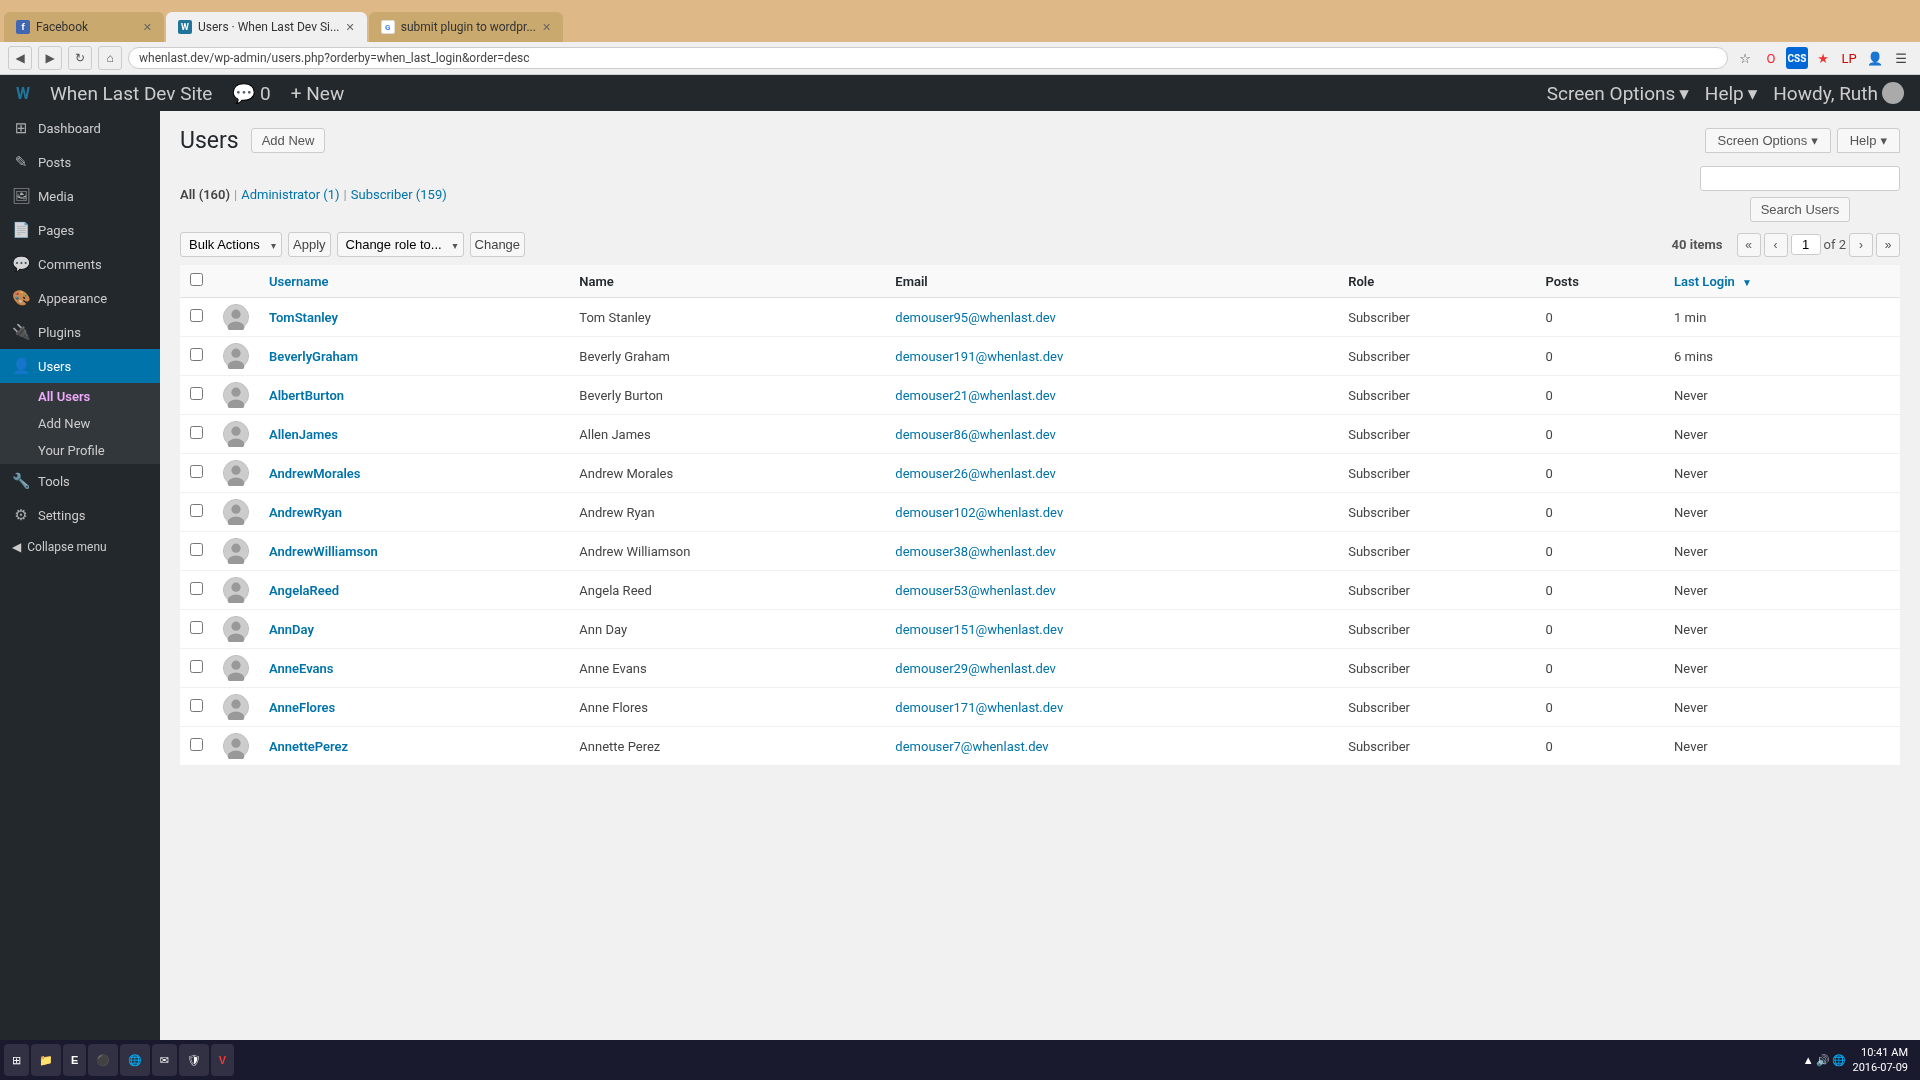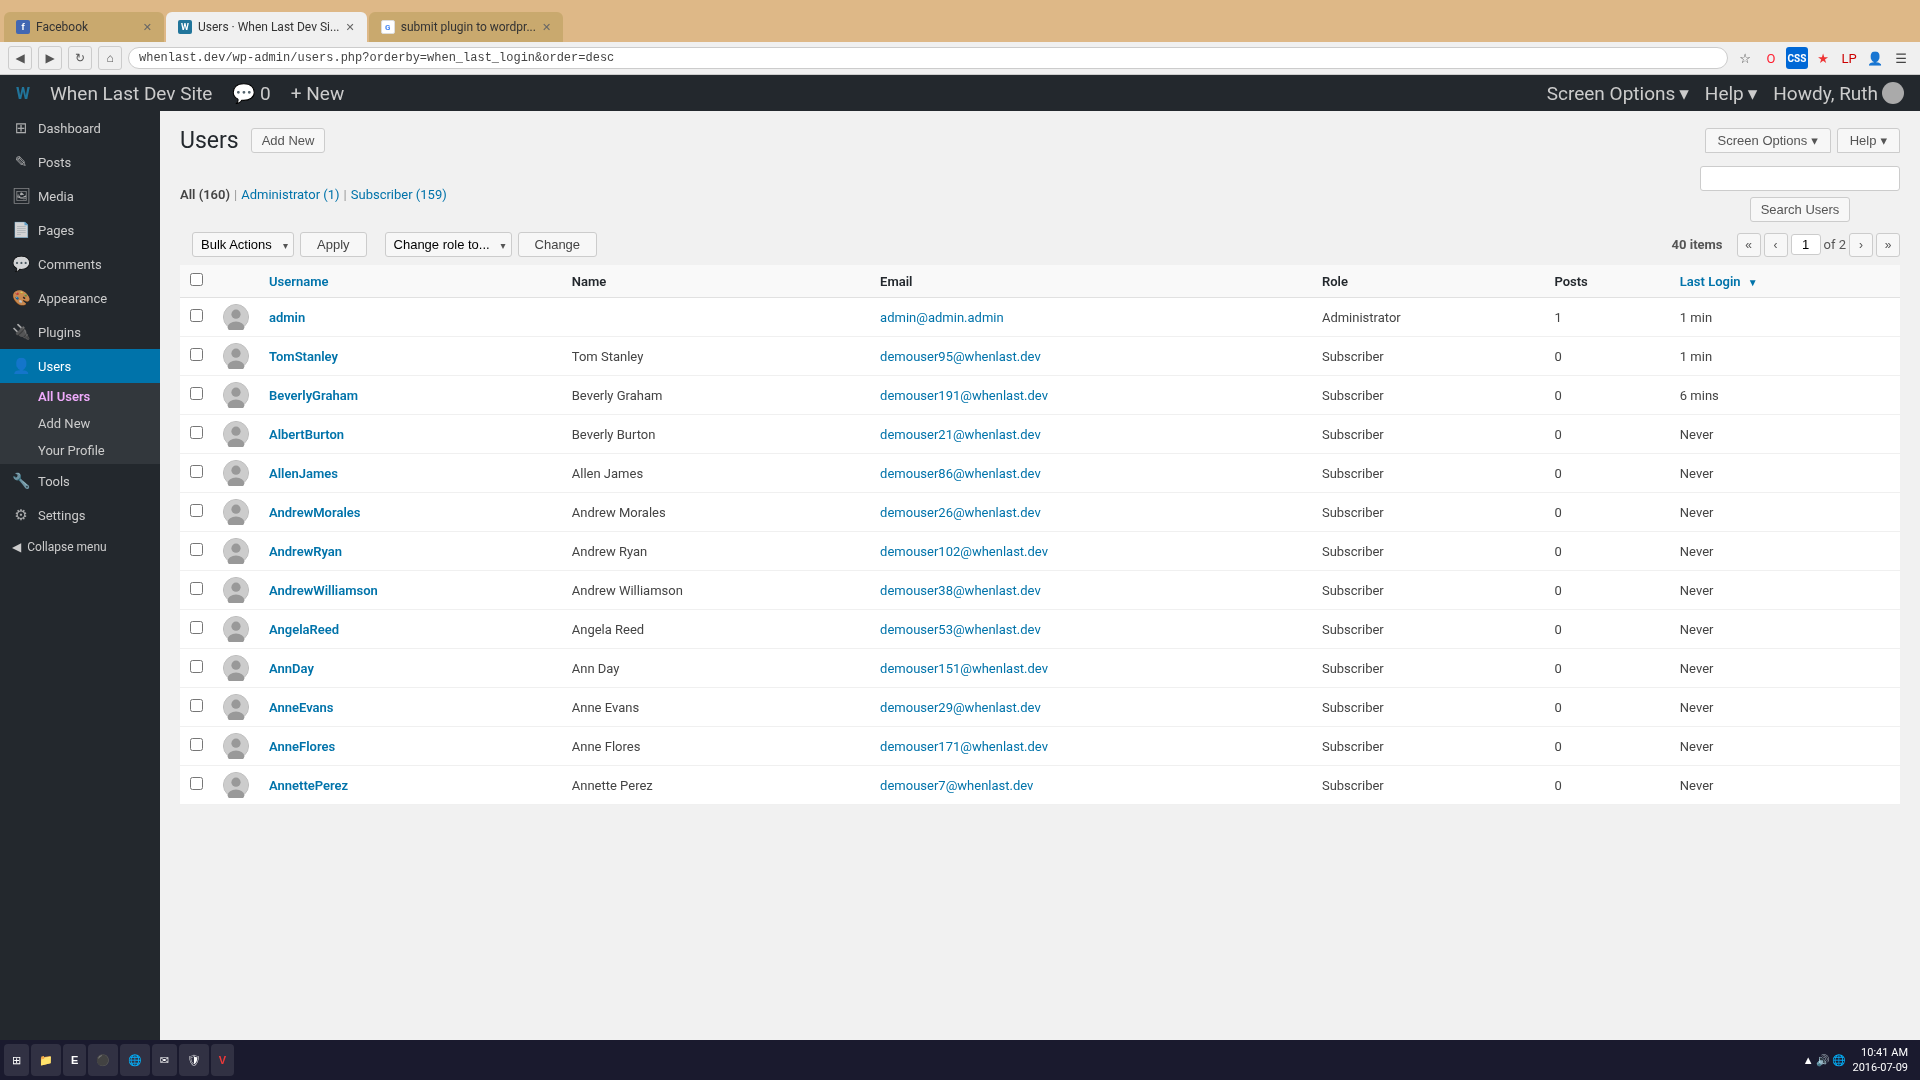--- a/index.html
+++ b/index.html
@@ -10,21 +10,21 @@
     .browser-tabs { display: flex; align-items: flex-end; padding-left: 4px; gap: 2px; }
     .browser-tab { background: #c9a96e; border-radius: 6px 6px 0 0; padding: 6px 12px; font-size: 12px; color: #333; display: flex; align-items: center; gap: 6px; min-width: 160px; height: 30px; }
     .browser-tab.active { background: #f0f0f0; }
     .browser-tab .tab-favicon { width: 14px; height: 14px; background: #4267B2; border-radius: 2px; flex-shrink: 0; display: flex; align-items: center; justify-content: center; color: white; font-size: 9px; font-weight: bold; }
     .browser-tab .tab-favicon.wp { background: #21759b; }
     .browser-tab .tab-favicon.google { background: white; border: 1px solid #ddd; color: #4285f4; font-size: 8px; font-weight: bold; }
     .browser-tab .tab-close { margin-left: auto; font-size: 11px; color: #666; cursor: pointer; }
 
     .browser-toolbar { background: #f0f0f0; padding: 4px 8px; display: flex; align-items: center; gap: 6px; border-bottom: 1px solid #ccc; }
     .nav-btn { background: none; border: 1px solid #ccc; border-radius: 3px; width: 24px; height: 24px; cursor: pointer; display: flex; align-items: center; justify-content: center; font-size: 12px; color: #555; }
-    .address-bar { flex: 1; background: white; border: 1px solid #ccc; border-radius: 12px; padding: 3px 10px; font-size: 12px; color: #444; font-family: Liberation Mono, monospace; }
+    .address-bar { flex: 1; background: white; border: 1px solid #ccc; border-radius: 12px; padding: 3px 10px; font-size: 12px; color: #444; }
     .toolbar-icons { display: flex; gap: 4px; align-items: center; }
     .toolbar-icon-btn { width: 22px; height: 22px; border-radius: 50%; display: flex; align-items: center; justify-content: center; font-size: 13px; cursor: pointer; }
 
     
     .wp-admin-bar { background: #23282d; color: #ccc; height: 36px; display: flex; align-items: center; padding: 0 8px; gap: 4px; }
     .admin-bar-item { color: #ccc; font-size: 19px; padding: 0 8px; height: 36px; display: flex; align-items: center; gap: 4px; cursor: pointer; }
     .admin-bar-right { margin-left: auto; display: flex; align-items: center; }
     .wp-logo { width: 30px; height: 36px; display: flex; align-items: center; justify-content: center; }
 
     
@@ -59,23 +59,23 @@
     .filter-sep { color: #999; }
     .search-users-area { display: flex; align-items: center; gap: 6px; flex-direction: column; }
     .search-input { border: 1px solid #ccc; border-radius: 3px; padding: 4px 8px; font-size: 13px; width: 200px; }
     .search-btn { background: #f7f7f7; border: 1px solid #ccc; border-radius: 3px; padding: 4px 10px; font-size: 13px; cursor: pointer; color: #555; }
 
     
     .actions-bar { display: flex; align-items: center; justify-content: space-between; margin-bottom: 8px; }
     .actions-left { display: flex; align-items: center; gap: 6px; }
     .actions-right { display: flex; align-items: center; gap: 6px; font-size: 13px; color: #555; }
     .select-dropdown { background: #f7f7f7; border: 1px solid #ccc; border-radius: 3px; padding: 4px 8px; font-size: 13px; cursor: pointer; appearance: none; padding-right: 20px; }
-    .select-wrapper { position: relative; display: inline-block; margin-left: 12px; }
+    .select-wrapper { position: relative; display: inline-block; }
     .select-wrapper::after { content: '▾'; position: absolute; right: 6px; top: 50%; transform: translateY(-50%); pointer-events: none; font-size: 10px; color: #555; }
-    .action-btn { background: #f7f7f7; border: 1px solid #ccc; border-radius: 3px; padding: 4px 16px; font-size: 13px; cursor: pointer; color: #444; }
+    .action-btn { background: #f7f7f7; border: 1px solid #ccc; border-radius: 3px; padding: 4px 4px; font-size: 13px; cursor: pointer; color: #444; }
     .pagination { display: flex; align-items: center; gap: 3px; font-size: 13px; }
     .page-count { margin-right: 8px; font-weight: bold; }
     .page-nav-btn { background: #f7f7f7; border: 1px solid #ccc; border-radius: 3px; width: 24px; height: 24px; display: flex; align-items: center; justify-content: center; cursor: pointer; font-size: 12px; color: #555; }
     .page-num-input { border: 1px solid #ccc; border-radius: 3px; width: 30px; text-align: center; padding: 2px 4px; font-size: 13px; }
     .of-total { color: #555; }
 
     
     .users-table { width: 100%; border-collapse: collapse; background: white; }
     .users-table th { padding: 8px 10px; text-align: left; font-weight: 600; font-size: 13px; color: #23282d; border-bottom: 1px solid #e1e1e1; background: #f9f9f9; }
     .users-table td { padding: 6px 10px; border-bottom: 1px solid #f0f0f0; font-size: 13px; vertical-align: middle; }
@@ -305,44 +305,20 @@
           </th>
           <th>
             <a class="col-header-link">
               <span>Last Login</span>
               <span class="sort-indicator">▼</span>
             </a>
           </th>
         </tr>
       </thead>
       <tbody id="users-tbody">
-      <tr>
-      <td class="check-col">
-        <input type="checkbox" style="">
-      </td>
-      <td>
-        <div class="avatar">
-          <svg width="26" height="26" viewBox="0 0 26 26">
-            <circle cx="13" cy="13" r="13" fill="#ccc"></circle>
-            <circle cx="13" cy="10" r="5" fill="#999"></circle>
-            <ellipse cx="13" cy="24" rx="9" ry="6" fill="#999"></ellipse>
-          </svg>
-        </div>
-      </td>
-      <td>
-        <a class="username-link">admin</a>
-      </td>
-      <td></td>
-      <td>
-        <a class="email-link">admin@admin.admin</a>
-      </td>
-      <td>Administrator</td>
-      <td>1</td>
-      <td>1 min</td>
-    </tr>
           <tr>
       <td class="check-col">
         <input type="checkbox" style="">
       </td>
       <td>
         <div class="avatar">
           <svg width="26" height="26" viewBox="0 0 26 26">
             <circle cx="13" cy="13" r="13" fill="#ccc"></circle>
             <circle cx="13" cy="10" r="5" fill="#999"></circle>
             <ellipse cx="13" cy="24" rx="9" ry="6" fill="#999"></ellipse>

